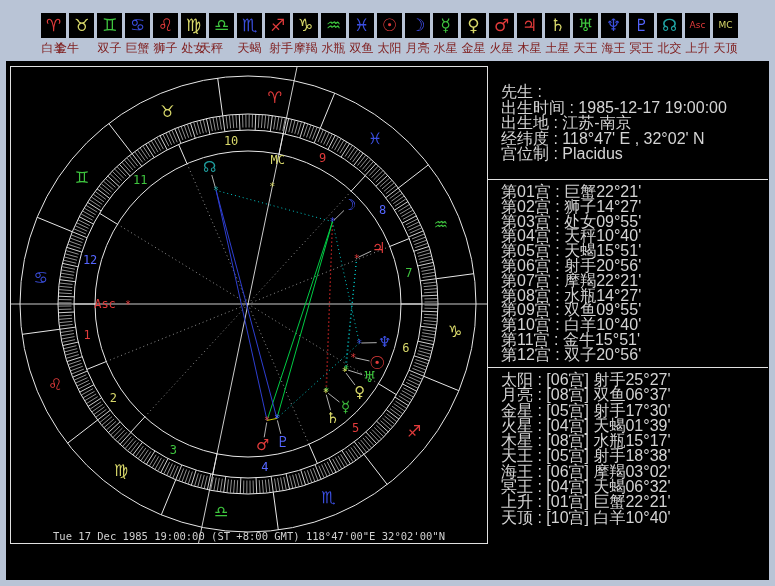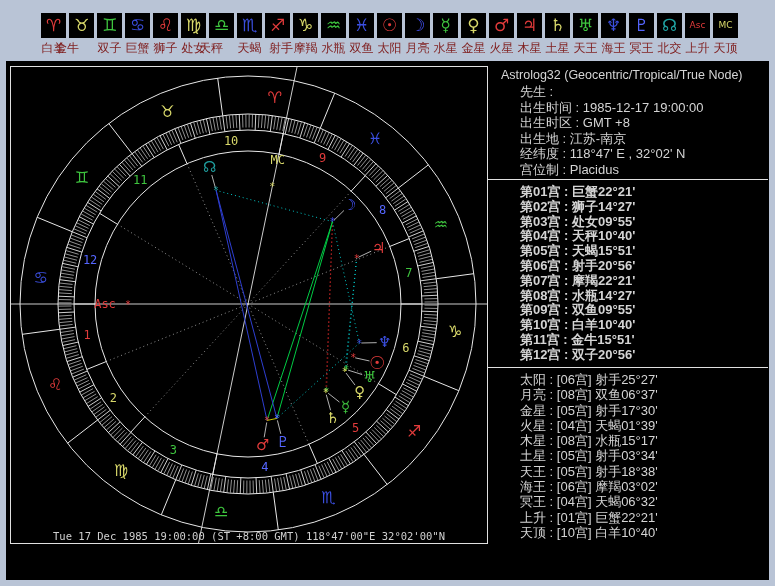--- a/index.html
+++ b/index.html
@@ -7,24 +7,24 @@
           font-family:"Liberation Sans","DejaVu Sans",sans-serif;}
   .tile{position:absolute;top:13px;width:25px;height:25px;background:#000;
         display:flex;align-items:center;justify-content:center;
         font-family:"DejaVu Sans",sans-serif;cursor:pointer;}
   .tile span{display:block;line-height:1;}
   .tlabel{position:absolute;top:40px;width:28px;text-align:center;font-size:12px;color:#7f1d1d;
           white-space:nowrap;}
   .main{position:absolute;left:6px;top:61px;width:763px;height:519px;background:#000;}
   #wheel{position:absolute;left:4px;top:5px;}
   .ptitle{position:absolute;left:495px;top:7px;font-size:12.5px;color:#d6d6d6;white-space:pre;}
-  .pblock{position:absolute;left:514px;color:#d4d4d4;font-size:13px;}
+  .pblock{position:absolute;left:495px;color:#d4d4d4;font-size:16px;}
   .pblock .panel-line{white-space:pre;}
   #info-block{top:23px;}   #info-block .panel-line{line-height:15.5px;}
-  #houses-block{top:124px;font-weight:bold;} #houses-block .panel-line{line-height:14.8px;}
+  #houses-block{top:124px;} #houses-block .panel-line{line-height:14.8px;}
   #planets-block{top:311px;} #planets-block .panel-line{line-height:15.3px;}
   .sep{position:absolute;left:481px;width:281px;height:0;border-top:1px solid #e0e0e0;}
   #sep1{top:118px;} #sep2{top:306px;}
 </style>
 </head>
 <body>
 
 <div class="window">
   <div id="toolbar-icons">
       <div class="tile" style="left: 41px;">
@@ -603,25 +603,23 @@
         <line x1="201.78907562170107" y1="108.98539247174713" x2="205.57230652689648" y2="122.46453057171387" stroke="#dddddd" stroke-width="0.8"></line>
         <text x="206.11276808478155" y="127.89012172885197" fill="#1fa0a0" font-size="10" font-family="&quot;DejaVu Sans Mono&quot;,monospace" text-anchor="middle">*</text>
         <text x="199.62722939016084" y="106.28302784319473" fill="#1fa0a0" font-size="15" font-family="&quot;DejaVu Sans&quot;,sans-serif" text-anchor="middle">☊</text>
         <text x="118" y="241.49999999999997" fill="#e23b3b" font-size="10" font-family="&quot;DejaVu Sans Mono&quot;,monospace" text-anchor="middle">*</text>
         <text x="95" y="241.99999999999997" fill="#e23b3b" font-size="12" font-family="&quot;DejaVu Sans Mono&quot;,monospace" text-anchor="middle">Asc</text>
         <text x="262.30986435574204" y="123.98816870201783" fill="#d8d86a" font-size="10" font-family="&quot;DejaVu Sans Mono&quot;,monospace" text-anchor="middle">*</text>
         <text x="267.779583835784" y="98.04800665997183" fill="#d8d86a" font-size="12" font-family="&quot;DejaVu Sans Mono&quot;,monospace" text-anchor="middle">MC</text>
         <text x="239" y="474" fill="#cfcfcf" font-size="10.5" font-family="&quot;DejaVu Sans Mono&quot;,monospace" text-anchor="middle">Tue 17 Dec 1985 19:00:00 (ST +8:00 GMT) 118°47'00"E 32°02'00"N</text>
       </svg>
 
-    <div class="ptitle">Astrolog32 (Geocentric/Tropical/True Node)</div>
     <div class="pblock" id="info-block">
         <div class="panel-line">先生 :</div>
         <div class="panel-line">出生时间 : 1985-12-17 19:00:00</div>
-        <div class="panel-line">出生时区 : GMT +8</div>
         <div class="panel-line">出生地 : 江苏-南京</div>
         <div class="panel-line">经纬度 : 118°47' E , 32°02' N</div>
         <div class="panel-line">宫位制 : Placidus</div>
       </div>
     <div class="sep" id="sep1"></div>
     <div class="pblock" id="houses-block">
         <div class="panel-line">第01宫 : 巨蟹22°21'</div>
         <div class="panel-line">第02宫 : 狮子14°27'</div>
         <div class="panel-line">第03宫 : 处女09°55'</div>
         <div class="panel-line">第04宫 : 天秤10°40'</div>
@@ -634,21 +632,20 @@
         <div class="panel-line">第11宫 : 金牛15°51'</div>
         <div class="panel-line">第12宫 : 双子20°56'</div>
       </div>
     <div class="sep" id="sep2"></div>
     <div class="pblock" id="planets-block">
         <div class="panel-line">太阳 : [06宫] 射手25°27'</div>
         <div class="panel-line">月亮 : [08宫] 双鱼06°37'</div>
         <div class="panel-line">金星 : [05宫] 射手17°30'</div>
         <div class="panel-line">火星 : [04宫] 天蝎01°39'</div>
         <div class="panel-line">木星 : [08宫] 水瓶15°17'</div>
-        <div class="panel-line">土星 : [05宫] 射手03°34'</div>
         <div class="panel-line">天王 : [05宫] 射手18°38'</div>
         <div class="panel-line">海王 : [06宫] 摩羯03°02'</div>
         <div class="panel-line">冥王 : [04宫] 天蝎06°32'</div>
         <div class="panel-line">上升 : [01宫] 巨蟹22°21'</div>
         <div class="panel-line">天顶 : [10宫] 白羊10°40'</div>
       </div>
   </div>
 </div>
 
 </body></html>

